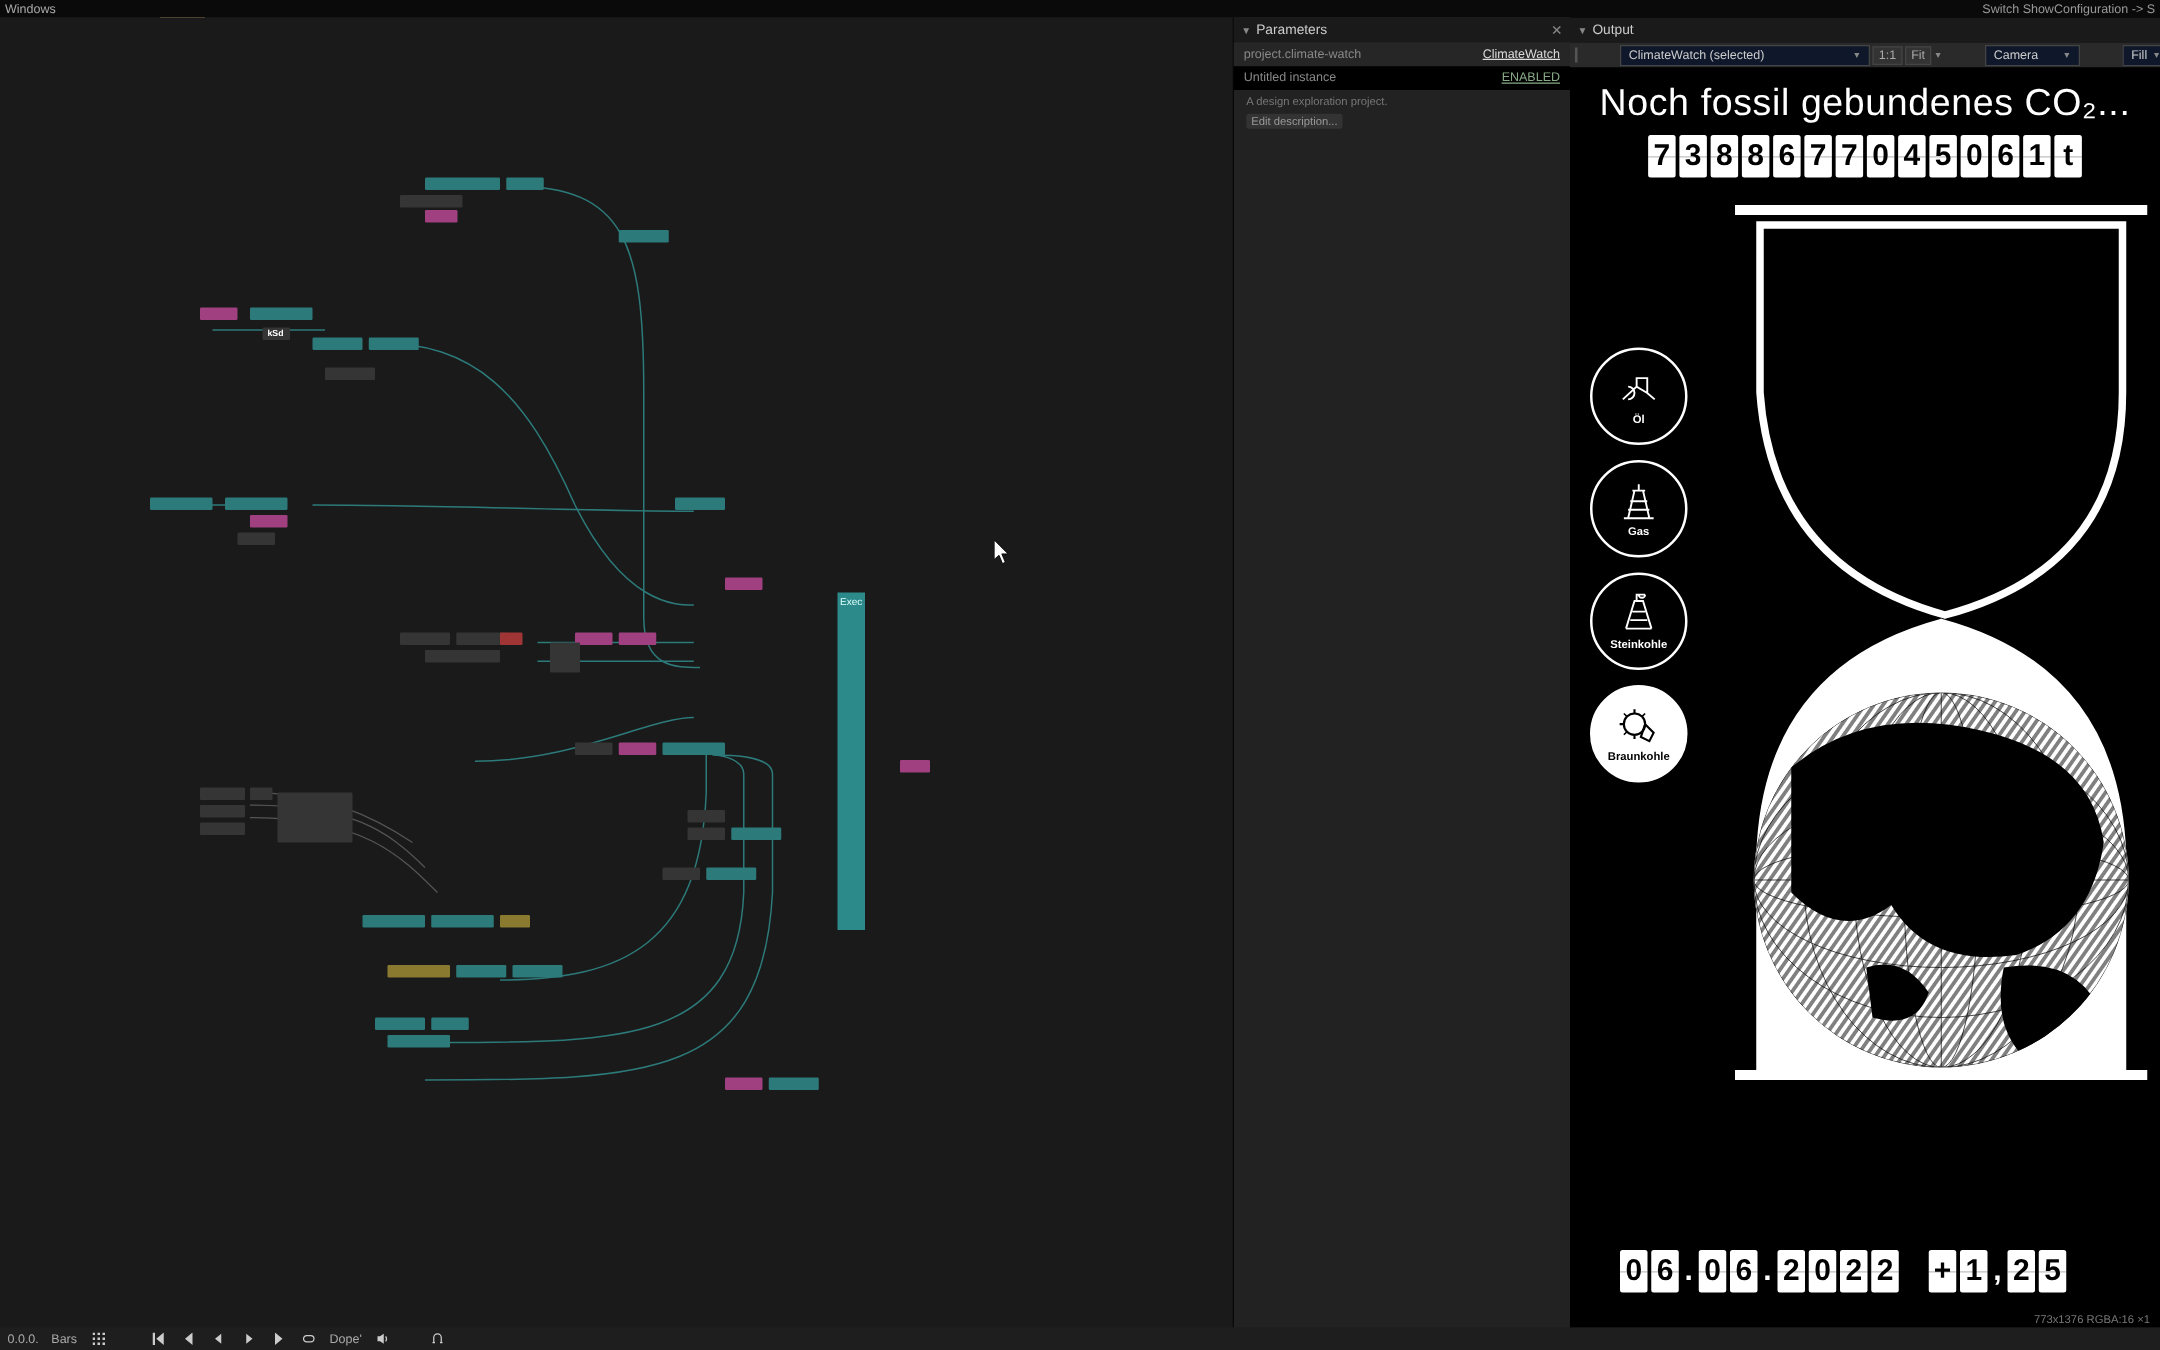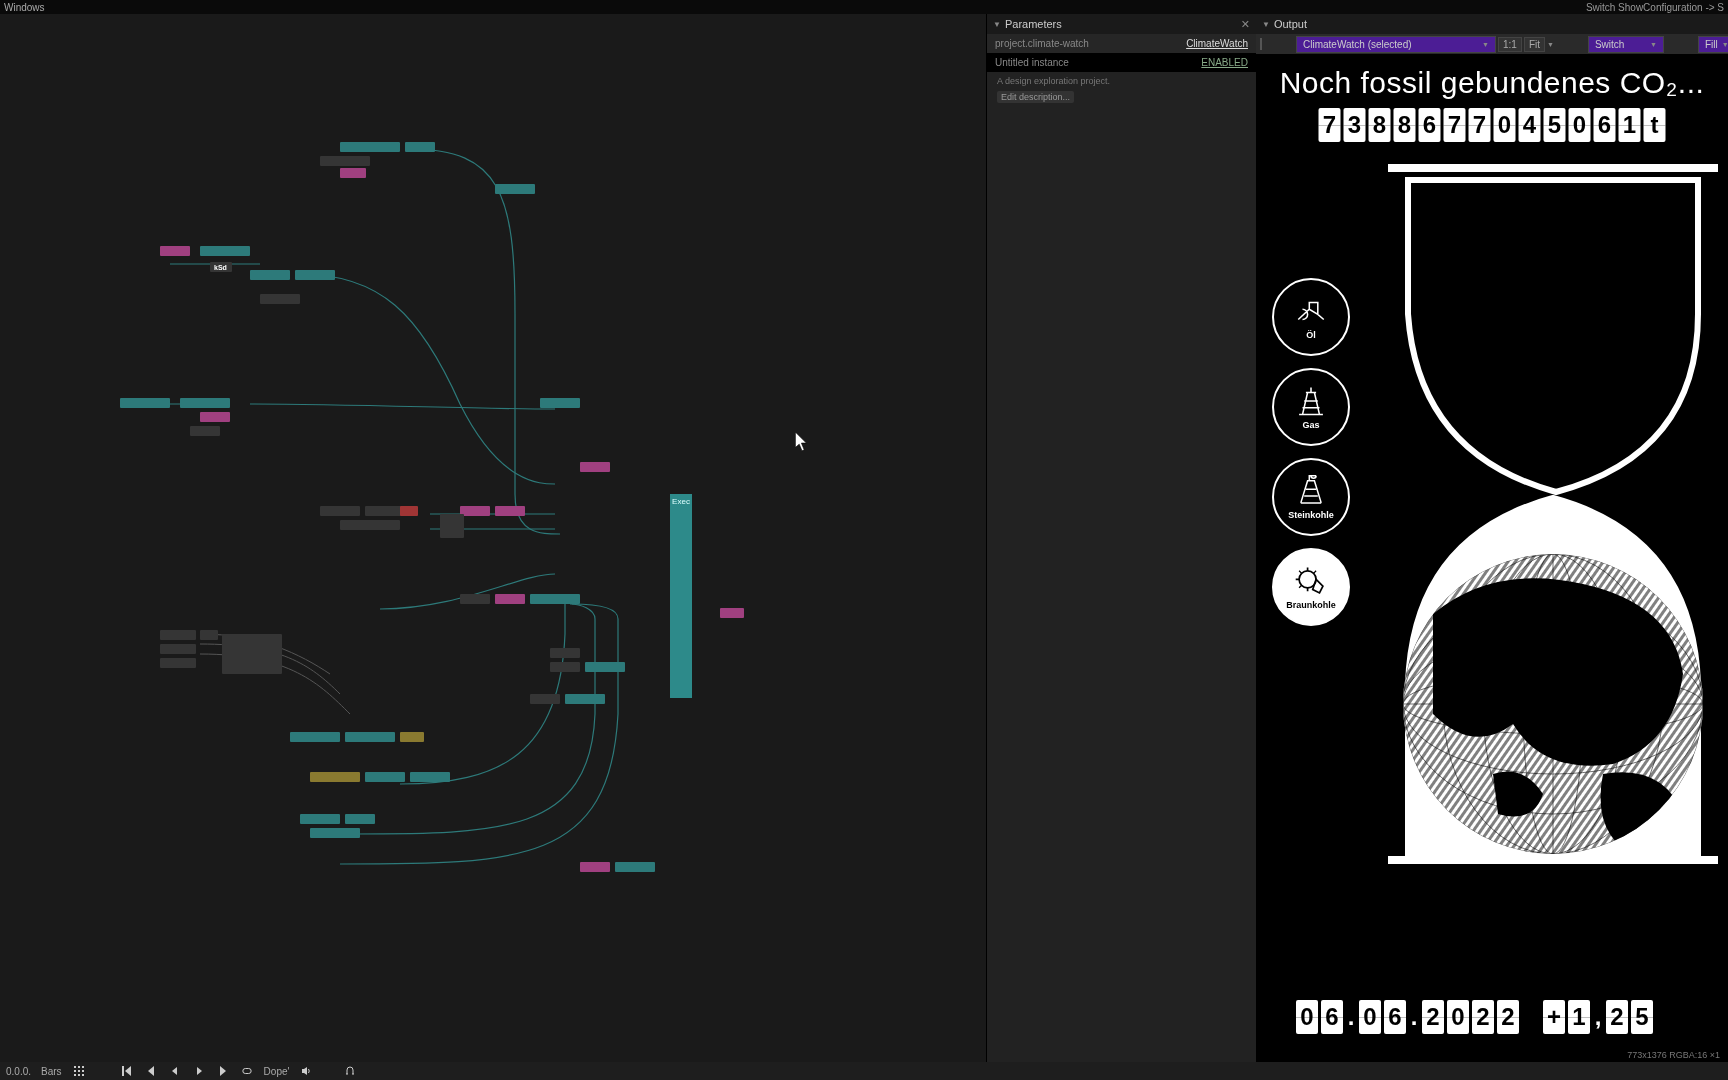--- a/index.html
+++ b/index.html
@@ -36,21 +36,21 @@
 .prow .r { margin-left: auto; color: #ddd; text-decoration: underline; }
 .desc { padding: 4px 10px; color: #777; font-size: 9px; }
 .editlink { padding: 2px 10px; font-size: 9px; }
 .editlink span { background: #333; padding: 1px 4px; border-radius: 2px; color: #999; }
 
 
 .output { flex: 1; background: #000; display: flex; flex-direction: column; position: relative; overflow: hidden; }
 .ohead { height: 20px; background: #1a1a1a; display: flex; align-items: center; padding: 0 6px; font-size: 11px; color: #ccc; }
 .ohead .tri { font-size: 8px; margin-right: 4px; color: #888; }
 .otool { height: 20px; background: #2a2a2a; display: flex; align-items: center; padding: 0 4px; gap: 2px; font-size: 10px; }
-.otool .sel { background: #4c1d95; padding: 2px 6px; border: 1px solid #444; flex: 0 0 auto; display: flex; align-items: center; gap: 4px; margin-left: 32px; }
+.otool .sel { background: #0f172a; padding: 2px 6px; border: 1px solid #444; flex: 0 0 auto; display: flex; align-items: center; gap: 4px; margin-left: 32px; }
 .otool .btn { background: #333; padding: 1px 4px; border: 1px solid #444; color: #aaa; }
 .otool .dd { font-size: 7px; color: #888; }
 
 .render { flex: 1; background: #000; position: relative; color: #fff; }
 .title2 { position: absolute; top: 12px; left: 50%; transform: translateX(-50%); font-size: 30px; font-weight: 400; letter-spacing: 0.5px; white-space: nowrap; }
 .counter { position: absolute; top: 54px; left: 50%; transform: translateX(-50%); display: flex; gap: 3px; }
 .dig { width: 22px; height: 34px; background: #fff; color: #000; display: flex; align-items: center; justify-content: center; font-size: 24px; font-weight: 700; font-family: "Arial Black", Arial; border-radius: 2px; position: relative; }
 .dig::after { content:""; position:absolute; left:0; right:0; top:50%; height:1px; background: rgba(0,0,0,.25);}
 
 .hourglass { position: absolute; top: 110px; left: 132px; width: 330px; }
@@ -122,21 +122,21 @@
     <div class="node n-dark" style="top:280px;left:260px;width:40px"></div>
 
     <div class="node n-teal" style="top:384px;left:120px;width:50px"></div>
     <div class="node n-teal" style="top:384px;left:180px;width:50px"></div>
     <div class="node n-teal" style="top:384px;left:540px;width:40px"></div>
     <div class="node n-pink" style="top:398px;left:200px;width:30px"></div>
     <div class="node n-dark" style="top:412px;left:190px;width:30px"></div>
 
     <div class="node n-pink" style="top:448px;left:580px;width:30px"></div>
 
-    <div class="exec" style="top:480px;left:670px;width:22px;height:204px">Exec</div>
+    <div class="exec" style="top:460px;left:670px;width:22px;height:270px">Exec</div>
 
     <div class="node n-dark" style="top:492px;left:320px;width:40px"></div>
     <div class="node n-dark" style="top:492px;left:365px;width:40px"></div>
     <div class="node n-red" style="top:492px;left:400px;width:18px"></div>
     <div class="node n-dark" style="top:506px;left:340px;width:60px"></div>
     <div class="node n-pink" style="top:492px;left:460px;width:30px"></div>
     <div class="node n-pink" style="top:492px;left:495px;width:30px"></div>
     <div class="node n-dark" style="top:500px;left:440px;width:24px;height:24px"></div>
 
     <div class="node n-dark" style="top:580px;left:460px;width:30px"></div>
@@ -203,21 +203,21 @@
     <div class="otool">
       <span style="width:12px;height:12px;border:1px solid #555"></span>
       <div class="sel" style="width:200px">
         <span>ClimateWatch (selected)</span>
           <span class="dd" style="margin-left:auto">▼</span>
       </div>
       <span class="btn">1:1</span>
       <span class="btn">Fit</span>
       <span class="dd">▼</span>
       <div class="sel" style="width:76px">
-        <span>Switch</span>
+        <span>Camera</span>
           <span class="dd" style="margin-left:auto">▼</span>
       </div>
       <div class="sel" style="width:37px">
         <span>Fill</span>
           <span class="dd" style="margin-left:auto">▼</span>
       </div>
     </div>
 
     <div class="render">
       <div class="title2">Noch fossil gebundenes CO₂...</div>

